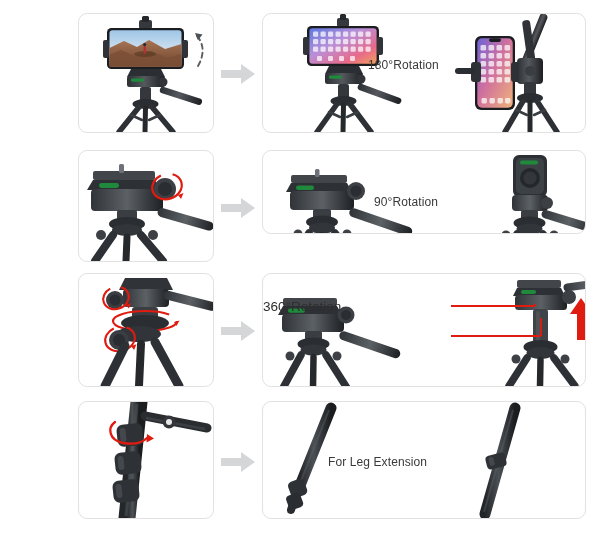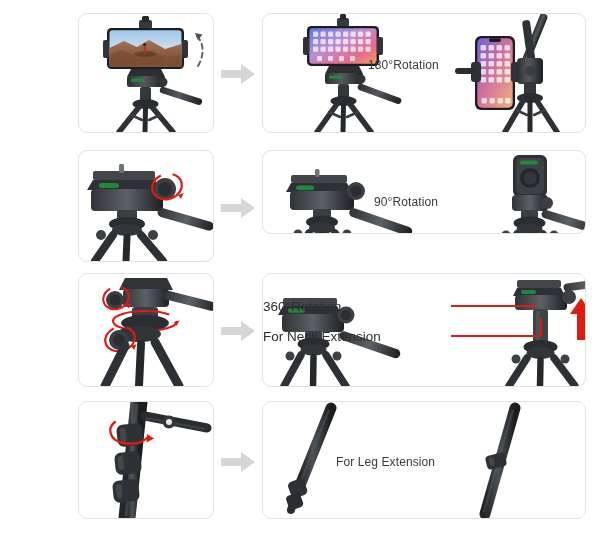--- a/index.html
+++ b/index.html
@@ -433,21 +433,20 @@
           </g>
         </g>
 
         <line x1="188" y1="32" x2="272" y2="32" stroke="#e01b10" stroke-width="1.9"></line>
         <line x1="272" y1="32" x2="272" y2="30" stroke="#e01b10" stroke-width="1.9"></line>
         <line x1="188" y1="62" x2="278" y2="62" stroke="#e01b10" stroke-width="1.9"></line>
         <line x1="278" y1="62" x2="278" y2="44" stroke="#e01b10" stroke-width="1.9"></line>
       </svg>
 
       <div class="annot" style="left:0px; top:25px; width:185px;">360°Rotation</div>
-      <div class="annot" style="left:0px; top:55px; width:185px;">For Neck Extension</div>
     </div>
   </div>
 
   <div class="row" style="top:401px; height:118px;">
 
     <div class="panel panel-left" style="top:0; height:118px;">
       <svg class="svg-art" width="136" height="118" viewBox="0 0 136 118">
         <defs>
           <linearGradient id="leg1" x1="0" y1="0" x2="1" y2="0">
             <stop offset="0%" stop-color="#242729"></stop>
@@ -496,17 +495,17 @@
         <path d="M66 8 L36 84" stroke="#60666c" stroke-width="2" opacity=".4"></path>
         <path d="M36 82 L28 108" stroke="#2a2d30" stroke-width="8" stroke-linecap="round"></path>
         <rect x="26" y="78" width="17" height="17" rx="4.5" transform="rotate(-20 34 86)" fill="#2e3236"></rect>
         <rect x="24" y="92" width="15" height="15" rx="4" transform="rotate(-20 31 99)" fill="#2a2e32"></rect>
 
         <path d="M252 6 L222 112" stroke="url(#leg2)" stroke-width="11" stroke-linecap="round"></path>
         <path d="M250 8 L221 110" stroke="#60666c" stroke-width="2" opacity=".4"></path>
         <rect x="223" y="52" width="20" height="14" rx="4" transform="rotate(-14 233 59)" fill="#2e3236"></rect>
         <rect x="226" y="55" width="5" height="9" rx="2.5" transform="rotate(-14 228 59)" fill="#44484c"></rect>
       </svg>
-      <div class="caption" style="left:73px; top:53px;">For Leg Extension</div>
+      <div class="caption" style="left:65px; top:53px;">For Leg Extension</div>
     </div>
   </div>
 
 </div>
 
 </body></html>

